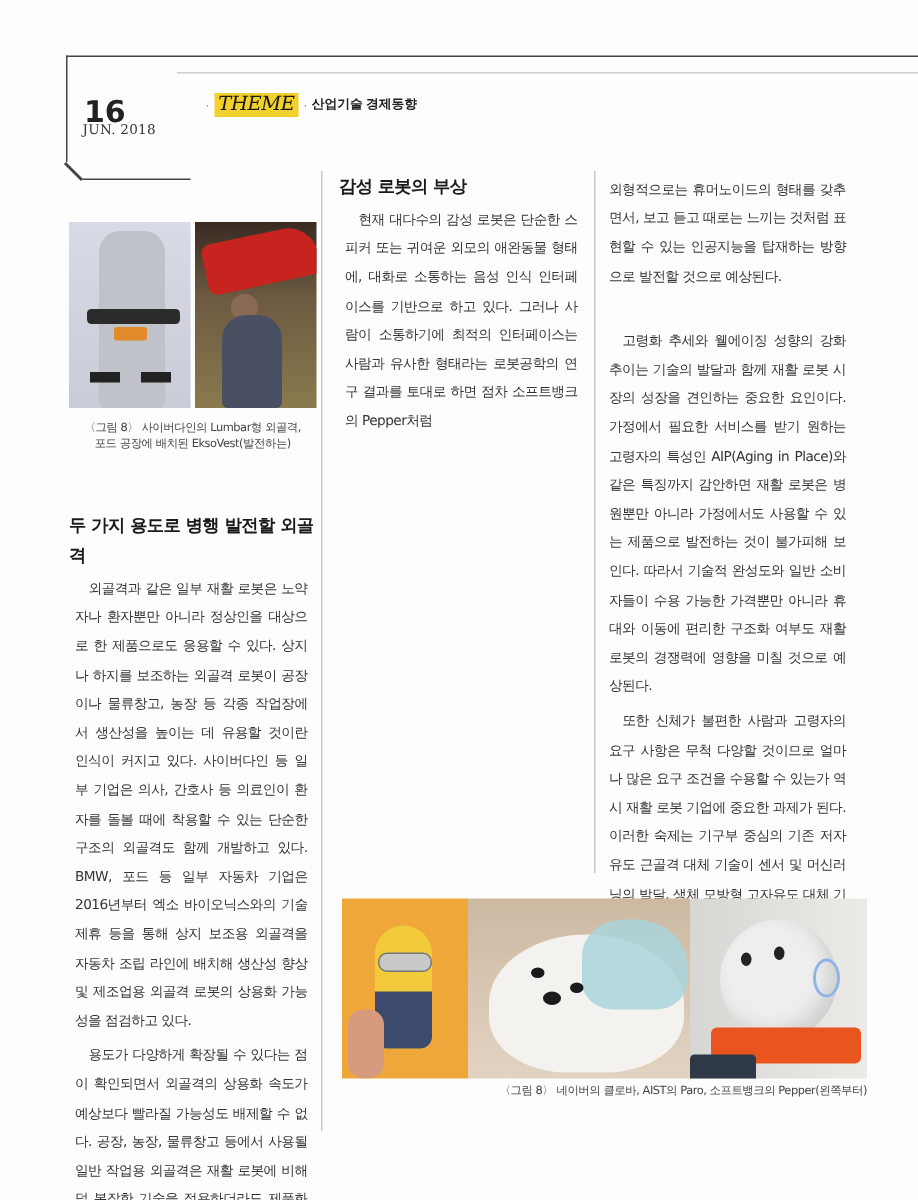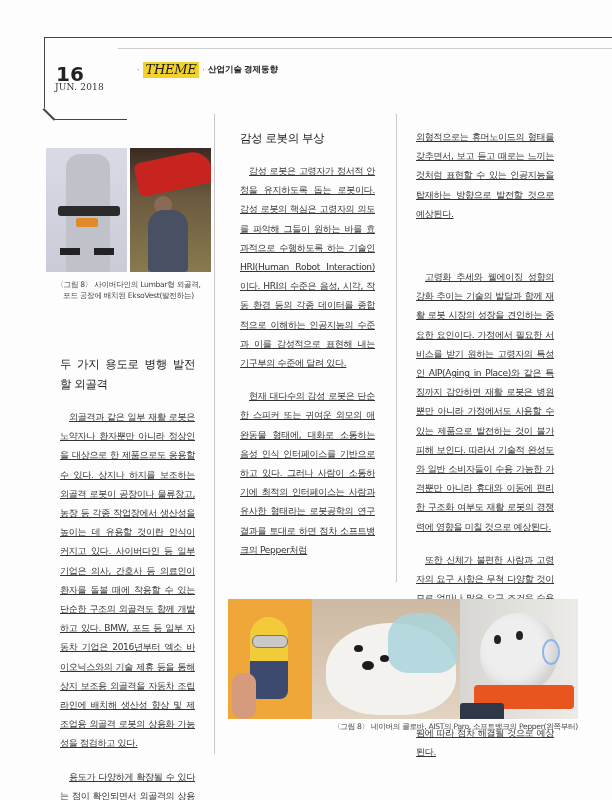--- a/index.html
+++ b/index.html
@@ -13,22 +13,22 @@
   .header-rule { position:absolute; left:118px; top:48px; width:494px; border-top:1px solid #cfcfcf; }
   .page-num { position:absolute; left:56px; top:62px; font-size:20px; font-weight:bold; color:#222; }
   .issue-date { position:absolute; left:55px; top:82px; font-family:"DejaVu Serif", serif; font-size:9px; color:#333; letter-spacing:0.2px; }
   .theme-wrap { position:absolute; left:137px; top:62px; display:flex; align-items:center; gap:3px; font-size:8.5px; }
   .dot { color:#888; font-size:8px; }
   .theme-badge { background:#f2d12c; color:#1a1a1a; font-family:"DejaVu Serif", serif; font-style:italic;
                  font-size:13px; padding:0 3px; line-height:16px; letter-spacing:-0.3px; }
   .section-name { color:#222; font-size:8.5px; font-weight:bold;font-family:Liberation Serif, serif; }
 
   .col { position:absolute; font-size:9.1px; line-height:19.2px; letter-spacing:-0.35px; color:#333; text-align:justify; }
-  .col p { margin:14px; text-indent:9px;text-decoration:underline; }
-  .col h3 { margin:14px; font-size:11.5px; font-weight:normal; color:#1a1a1a; line-height:20px; letter-spacing:-0.4px; }
+  .col p { margin:4px; text-indent:9px; }
+  .col h3 { margin:0; font-size:11.5px; font-weight:bold; color:#1a1a1a; line-height:20px; letter-spacing:-0.4px; }
   .col1 { left:46px; top:340px; width:163px; }
   .col2 { left:226px; top:114px; width:163px; }
   .col3 { left:402px; top:114px; width:166px; }
   .col3 .gap { height:16px; }
   .vline { position:absolute; border-left:1px solid #c9c9c9; }
 
   .fig7 { position:absolute; left:46px; top:148px; width:165px; height:124px; display:flex; gap:3px; }
   .fig7 .ph { flex:1; position:relative; overflow:hidden; }
   .ph-lumbar { background:linear-gradient(180deg,#d8dbe6 0%,#c9ccd7 100%); }
   .ph-lumbar .suit { position:absolute; left:20px; top:6px; width:44px; height:118px; background:#bfc2c9; border-radius:14px 14px 4px 4px; }
@@ -105,21 +105,20 @@
 <div class="col col1">
   <h3>두 가지 용도로 병행 발전할 외골격</h3>
   <p>외골격과 같은 일부 재활 로봇은 노약자나 환자뿐만 아니라 정상인을 대상으로 한 제품으로도 응용할 수 있다. 상지나 하지를 보조하는 외골격 로봇이 공장이나 물류창고, 농장 등 각종 작업장에서 생산성을 높이는 데 유용할 것이란 인식이 커지고 있다. 사이버다인 등 일부 기업은 의사, 간호사 등 의료인이 환자를 돌볼 때에 착용할 수 있는 단순한 구조의 외골격도 함께 개발하고 있다. BMW, 포드 등 일부 자동차 기업은 2016년부터 엑소 바이오닉스와의 기술 제휴 등을 통해 상지 보조용 외골격을 자동차 조립 라인에 배치해 생산성 향상 및 제조업용 외골격 로봇의 상용화 가능성을 점검하고 있다.</p>
   <p>용도가 다양하게 확장될 수 있다는 점이 확인되면서 외골격의 상용화 속도가 예상보다 빨라질 가능성도 배제할 수 없다. 공장, 농장, 물류창고 등에서 사용될 일반 작업용 외골격은 재활 로봇에 비해 덜 복잡한 기술을 적용하더라도 제품화될 수 있을 것이기 때문이다.</p>
 </div>
 
 <div class="vline" style="left:214px; top:114px; height:640px;"></div>
 
 <div class="col col2">
   <h3>감성 로봇의 부상</h3>
-  <p>감성 로봇은 고령자가 정서적 안정을 유지하도록 돕는 로봇이다. 감성 로봇의 핵심은 고령자의 의도를 파악해 그들이 원하는 바를 효과적으로 수행하도록 하는 기술인 HRI(Human Robot Interaction)이다. HRI의 수준은 음성, 시각, 작동 환경 등의 각종 데이터를 종합적으로 이해하는 인공지능의 수준과 이를 감성적으로 표현해 내는 기구부의 수준에 달려 있다.</p>
   <p>현재 대다수의 감성 로봇은 단순한 스피커 또는 귀여운 외모의 애완동물 형태에, 대화로 소통하는 음성 인식 인터페이스를 기반으로 하고 있다. 그러나 사람이 소통하기에 최적의 인터페이스는 사람과 유사한 형태라는 로봇공학의 연구 결과를 토대로 하면 점차 소프트뱅크의 Pepper처럼</p>
 </div>
 
 <div class="vline" style="left:396px; top:114px; height:468px;"></div>
 
 <div class="col col3">
   <p style="text-indent:0">외형적으로는 휴머노이드의 형태를 갖추면서, 보고 듣고 때로는 느끼는 것처럼 표현할 수 있는 인공지능을 탑재하는 방향으로 발전할 것으로 예상된다.</p>
   <div class="gap"></div>
   <p>고령화 추세와 웰에이징 성향의 강화 추이는 기술의 발달과 함께 재활 로봇 시장의 성장을 견인하는 중요한 요인이다. 가정에서 필요한 서비스를 받기 원하는 고령자의 특성인 AIP(Aging in Place)와 같은 특징까지 감안하면 재활 로봇은 병원뿐만 아니라 가정에서도 사용할 수 있는 제품으로 발전하는 것이 불가피해 보인다. 따라서 기술적 완성도와 일반 소비자들이 수용 가능한 가격뿐만 아니라 휴대와 이동에 편리한 구조화 여부도 재활 로봇의 경쟁력에 영향을 미칠 것으로 예상된다.</p>
   <p>또한 신체가 불편한 사람과 고령자의 요구 사항은 무척 다양할 것이므로 얼마나 많은 요구 조건을 수용할 수 있는가 역시 재활 로봇 기업에 중요한 과제가 된다. 이러한 숙제는 기구부 중심의 기존 저자유도 근골격 대체 기술이 센서 및 머신러닝의 발달, 생체 모방형 고자유도 대체 기술로 발전하고 HRI의 수준이 향상됨에 따라 점차 해결될 것으로 예상된다.</p>

